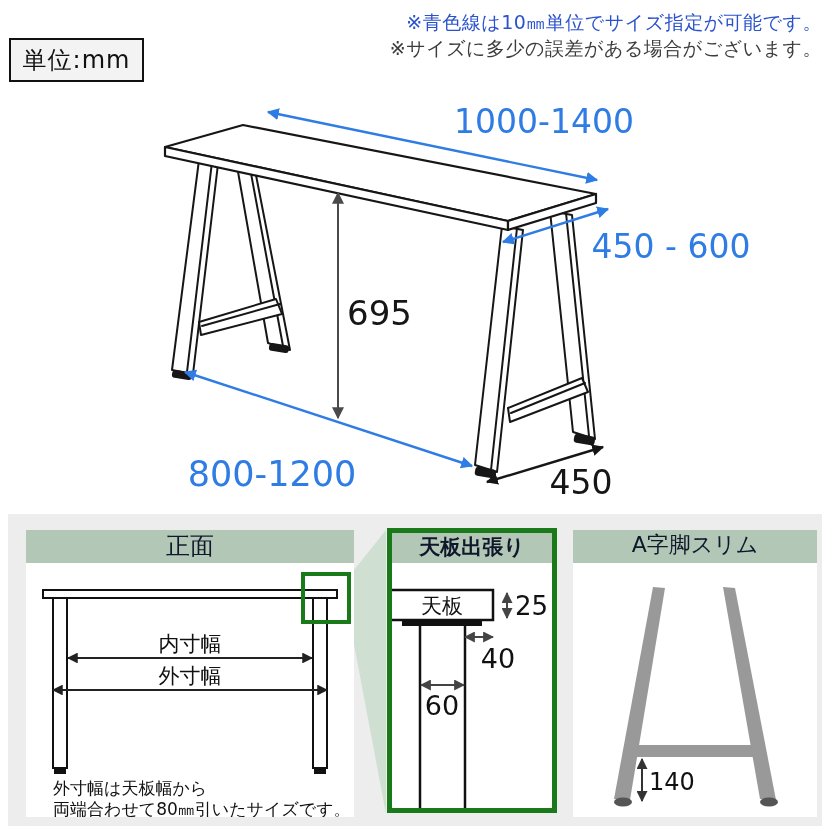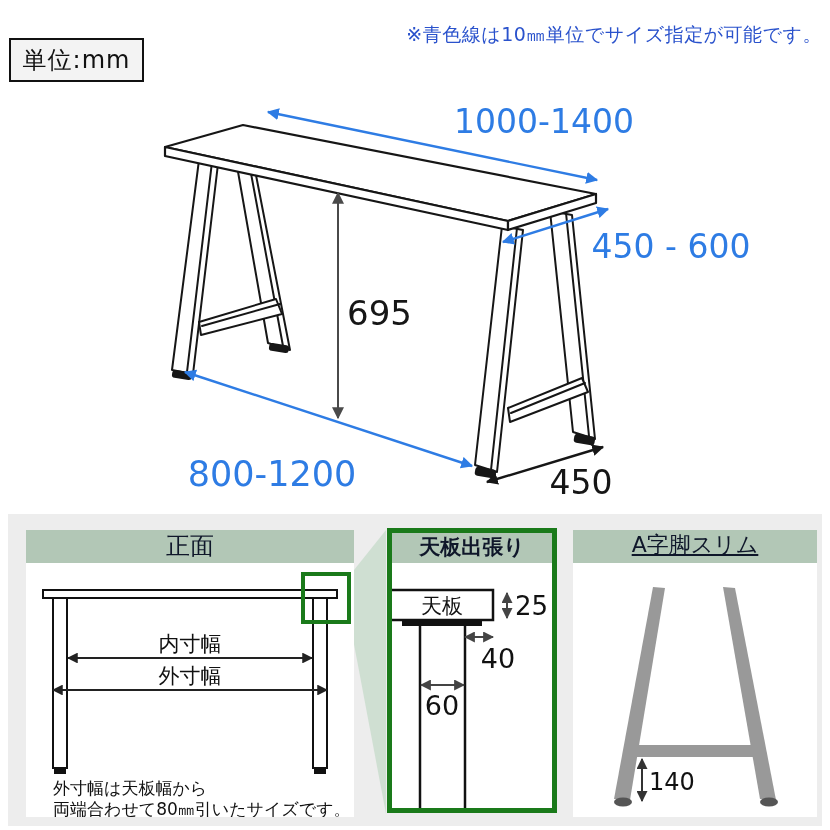--- a/index.html
+++ b/index.html
@@ -9,21 +9,21 @@
     overflow:hidden;
   }
   .abs { position:absolute; }
   #unit-box {
     left:9px; top:18px; width:135px; height:44px;
     border:2px solid #111; background:#f3f3f3; box-sizing:border-box;
     display:flex; align-items:center; justify-content:center;
     font-size:24px; color:#111; letter-spacing:1px;margin-top:20px;
   }
   #notes {
-    right:8px; top:21px; text-align:right; font-size:19px; line-height:26px;
+    right:8px; top:9px; text-align:right; font-size:19px; line-height:26px;
     letter-spacing:0.5px;
     margin-left:12px;
   }
   #notes .n1 { color:#2a52cc; }
   #notes .n2 { color:#3c3c3c; }
   #main-svg { left:0; top:0; }
   #bottom {
     left:8px; top:514px; width:814px; height:312px; background:#ededed;
   }
   .panel { position:absolute; background:#fff; }
@@ -32,32 +32,33 @@
     display:flex; align-items:flex-start; justify-content:center;
   }
   #panel-front  { left:18px;  top:16px; width:328px; height:287px; }
   #panel-front  .panel-header { height:33px; font-size:24px; }
   #panel-overhang {
     left:379px; top:14px; width:170px; height:285px;
     border:5px solid #1a7a1a; box-sizing:border-box;
   }
   #panel-overhang .panel-header { height:30px; font-size:21px;font-weight:bold; }
   #panel-aleg   { left:565px; top:16px; width:244px; height:287px; }
-  #panel-aleg   .panel-header { height:33px; font-size:22px;text-decoration:underline; }
+  #panel-aleg   .panel-header { height:33px; font-size:22px; }
   svg text { font-family:"DejaVu Sans","Liberation Sans",sans-serif; }
 </style>
 </head>
 <body>
 
 <div id="unit-box" class="abs">
   <span>単位:mm</span>
 </div>
 
 <div id="notes" class="abs">
   <div class="n1">※青色線は10㎜単位でサイズ指定が可能です。</div>
+  <div class="n2">※サイズに多少の誤差がある場合がございます。</div>
 </div>
 
 <svg id="main-svg" class="abs" width="830" height="514" viewBox="0 0 830 514">
   <defs>
     <marker id="mB" viewBox="0 0 10 10" refX="9" refY="5" markerWidth="5" markerHeight="5" orient="auto-start-reverse">
       <path d="M0,0 L10,5 L0,10 z" fill="#2e7ce4"></path>
     </marker>
     <marker id="mD" viewBox="0 0 10 10" refX="9" refY="5" markerWidth="6" markerHeight="6" orient="auto-start-reverse">
       <path d="M0,0 L10,5 L0,10 z" fill="#4a4a4a"></path>
     </marker>

